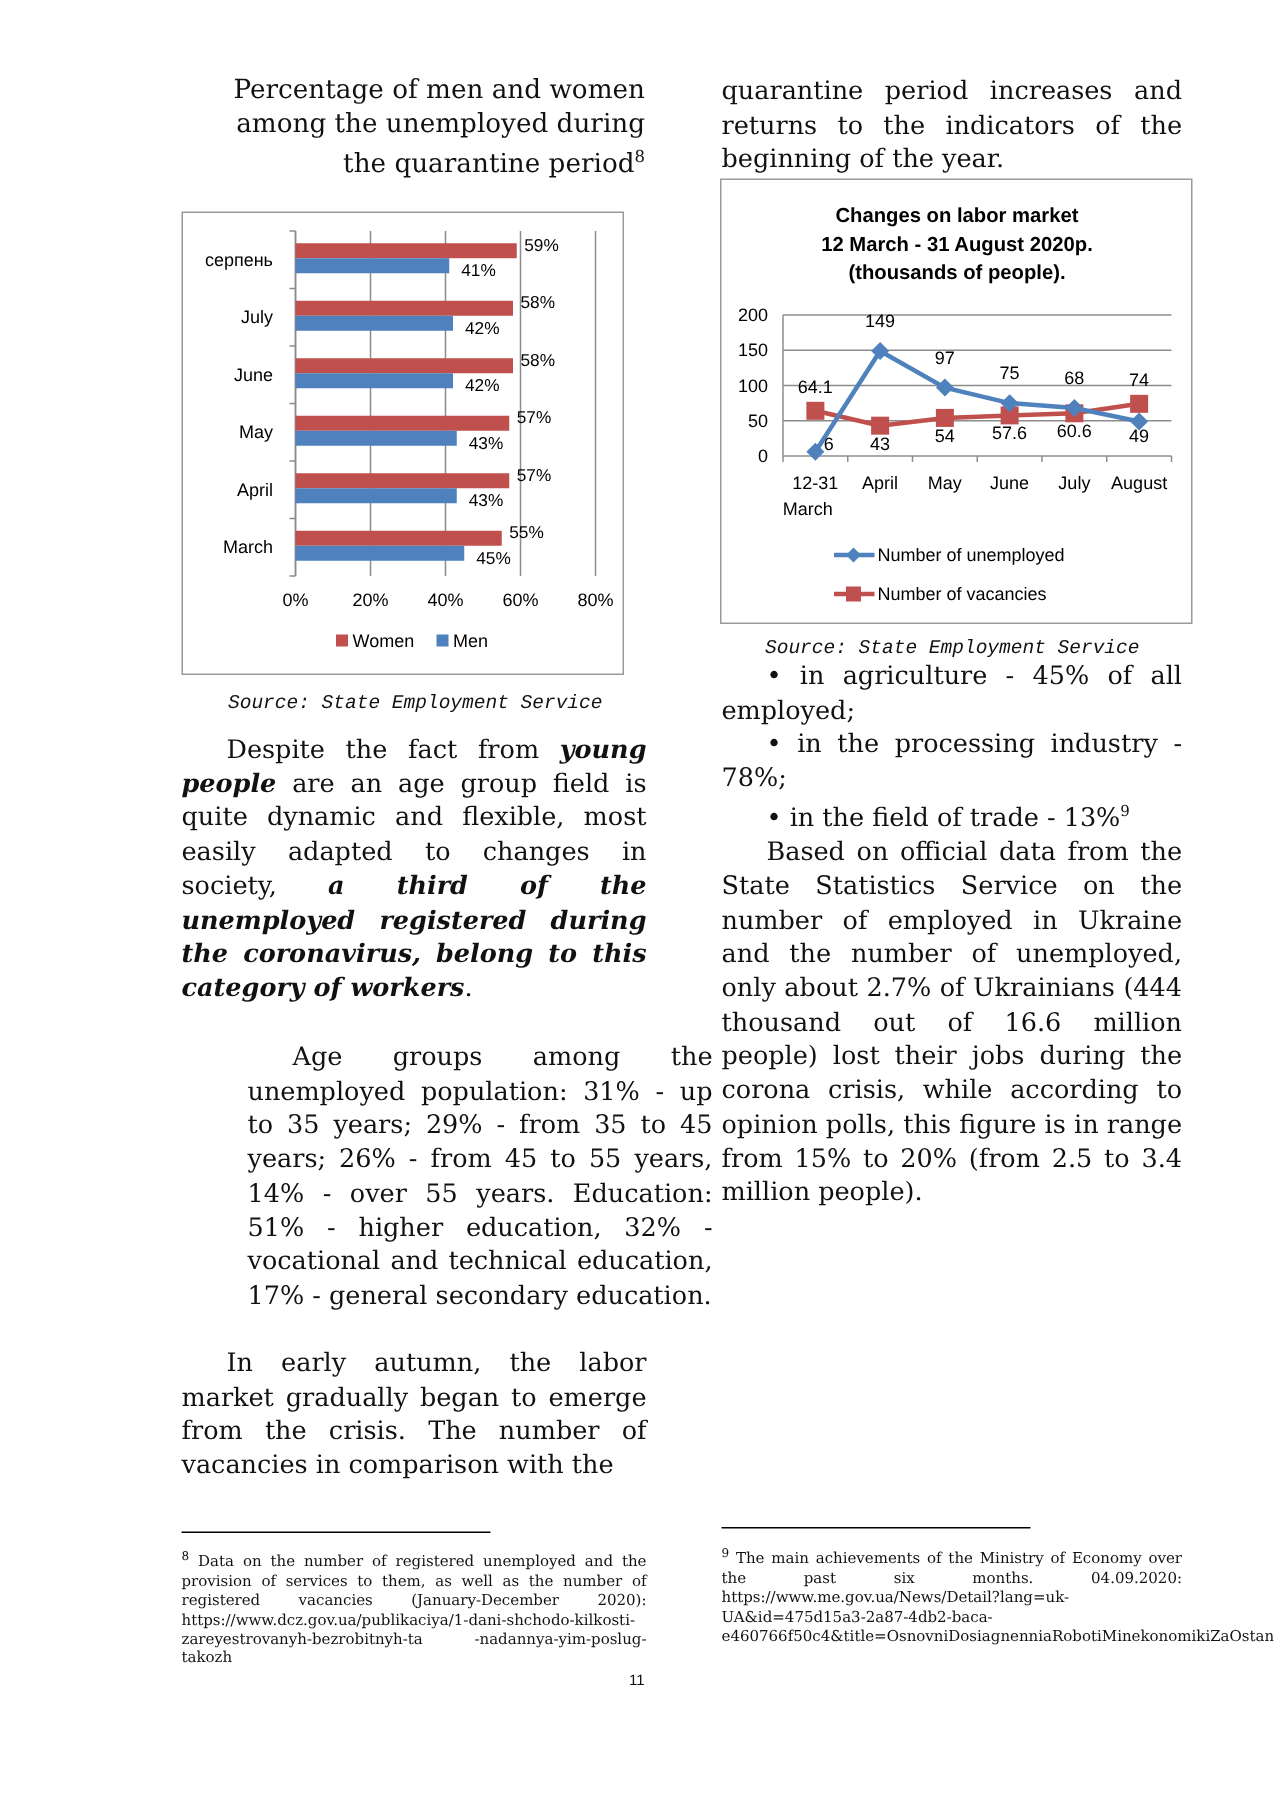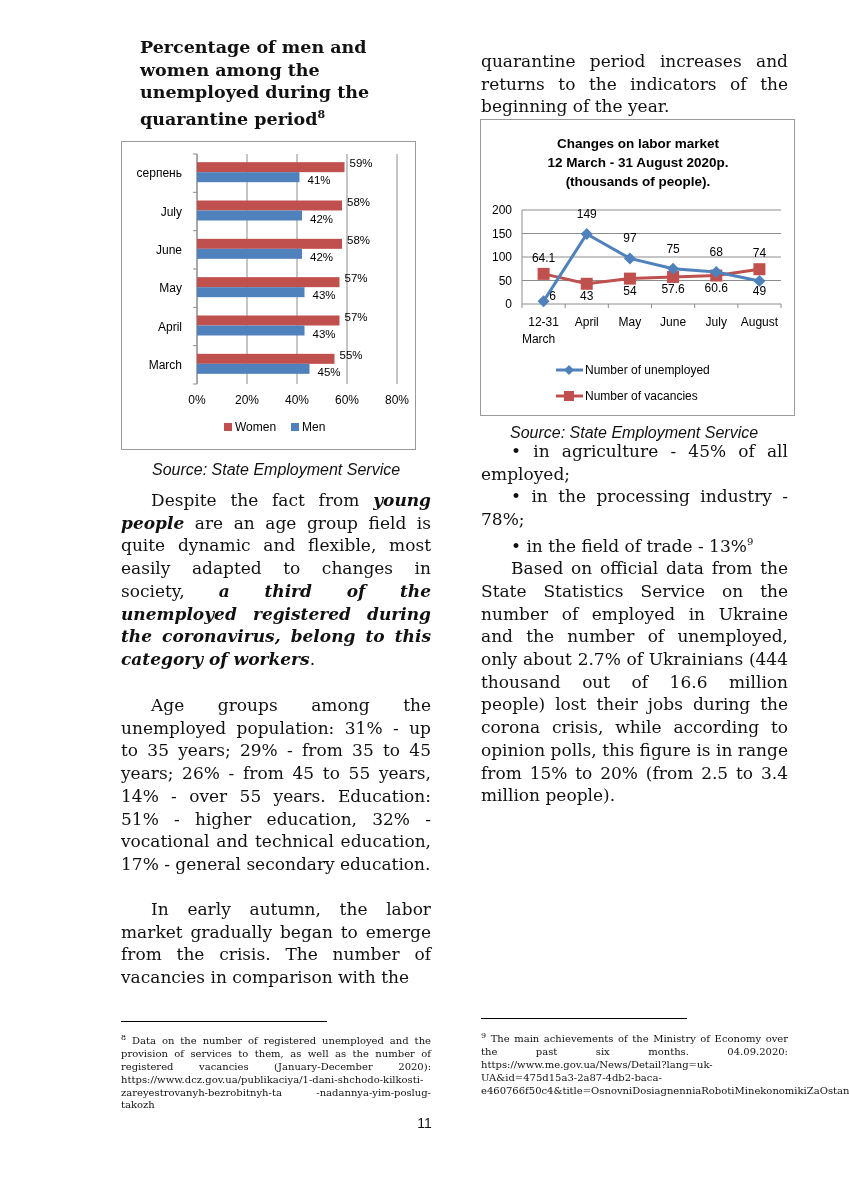--- a/index.html
+++ b/index.html
@@ -1,33 +1,33 @@
 <!DOCTYPE html>
 <html><head>
 <meta charset="utf-8">
 <style>
   html, body { margin:0; padding:0; background:#ffffff; }
   body { width:849px; height:1200px; position:relative; overflow:hidden;
          font-family:"DejaVu Serif", serif; color:#111; }
   .lcol { left:121px; width:310px; }
   .rcol { left:481px; width:307px; }
-  .title { position:absolute; left:140px; top:36px; width:290px; text-align:left;
-           font-family:"DejaVu Serif", serif; font-weight:bold; font-size:17.5px; line-height:22.5px; }
+  .title { position:absolute; left:140px; top:49px; width:290px; text-align:right;
+           font-family:"DejaVu Serif", serif; font-weight:normal; font-size:17.5px; line-height:22.5px; }
   .title sup { font-size:11px; }
   .chartbox { position:absolute; border:1px solid #9a9a9a; background:#fff; }
-  .source { position:absolute; font-style:italic; font-size:16px; font-family:Liberation Sans, sans-serif; }
+  .source { position:absolute; font-style:italic; font-size:13px; font-family:Liberation Mono, monospace; }
   .para { position:absolute; font-size:17px; line-height:22.7px; text-align:justify; }
   .para p { margin:0; }
   .ind { text-indent:30px; }
   .bi { font-weight:bold; font-style:italic; }
   .fnline { position:absolute; height:1px; background:#000; width:206px; }
   .fn { position:absolute; font-size:10px; line-height:12.8px; text-align:justify; }
   .fn sup { font-size:8px; }
   .pagenum { position:absolute; left:0; width:849px; top:1115px; text-align:center;
-             font-family:"Liberation Sans", sans-serif; font-size:14px; }
+             font-family:"Liberation Sans", sans-serif; font-size:10px; }
   svg text { font-family:"Liberation Sans", sans-serif; }
 </style>
 </head>
 <body>
 
 <div class="title">
   <span>Percentage of men and women among the unemployed during the quarantine period</span><sup>8</sup>
 </div>
 
 <div class="chartbox" style="left:121px; top:141px; width:293px; height:307px;">
@@ -86,21 +86,21 @@
       <text x="180" y="289" font-size="12" fill="#000">Men</text>
     </svg>
 </div>
 
 <div class="source" style="left:152px; top:461px;">Source: State Employment Service</div>
 
 <div class="para lcol" style="top:489px;">
   <p class="ind"><span>Despite the fact from </span><span class="bi">young people</span><span> are an age group field is quite dynamic and flexible, most easily adapted to changes in society, </span><span class="bi">a third of the unemployed registered during the coronavirus, belong to this category of workers</span><span>.</span></p>
 </div>
 
-<div class="para lcol" style="top:694px;">
+<div class="para lcol" style="top:694px;margin-left:44px;">
   <p class="ind">Age groups among the unemployed population: 31% - up to 35 years; 29% - from 35 to 45 years; 26% - from 45 to 55 years, 14% - over 55 years. Education: 51% - higher education, 32% - vocational and technical education, 17% - general secondary education.</p>
 </div>
 
 <div class="para lcol" style="top:898px;">
   <p class="ind">In early autumn, the labor market gradually began to emerge from the crisis. The number of vacancies in comparison with the</p>
 </div>
 
 <div class="fnline" style="left:121px; top:1021px;"></div>
 <div class="fn" style="left:121px; top:1032px; width:310px;">
   <sup>8</sup> <span>Data on the number of registered unemployed and the provision of services to them, as well as the number of registered vacancies (January-December 2020): https://www.dcz.gov.ua/publikaciya/1-dani-shchodo-kilkosti-zareyestrovanyh-bezrobitnyh-ta -nadannya-yim-poslug-takozh</span>

